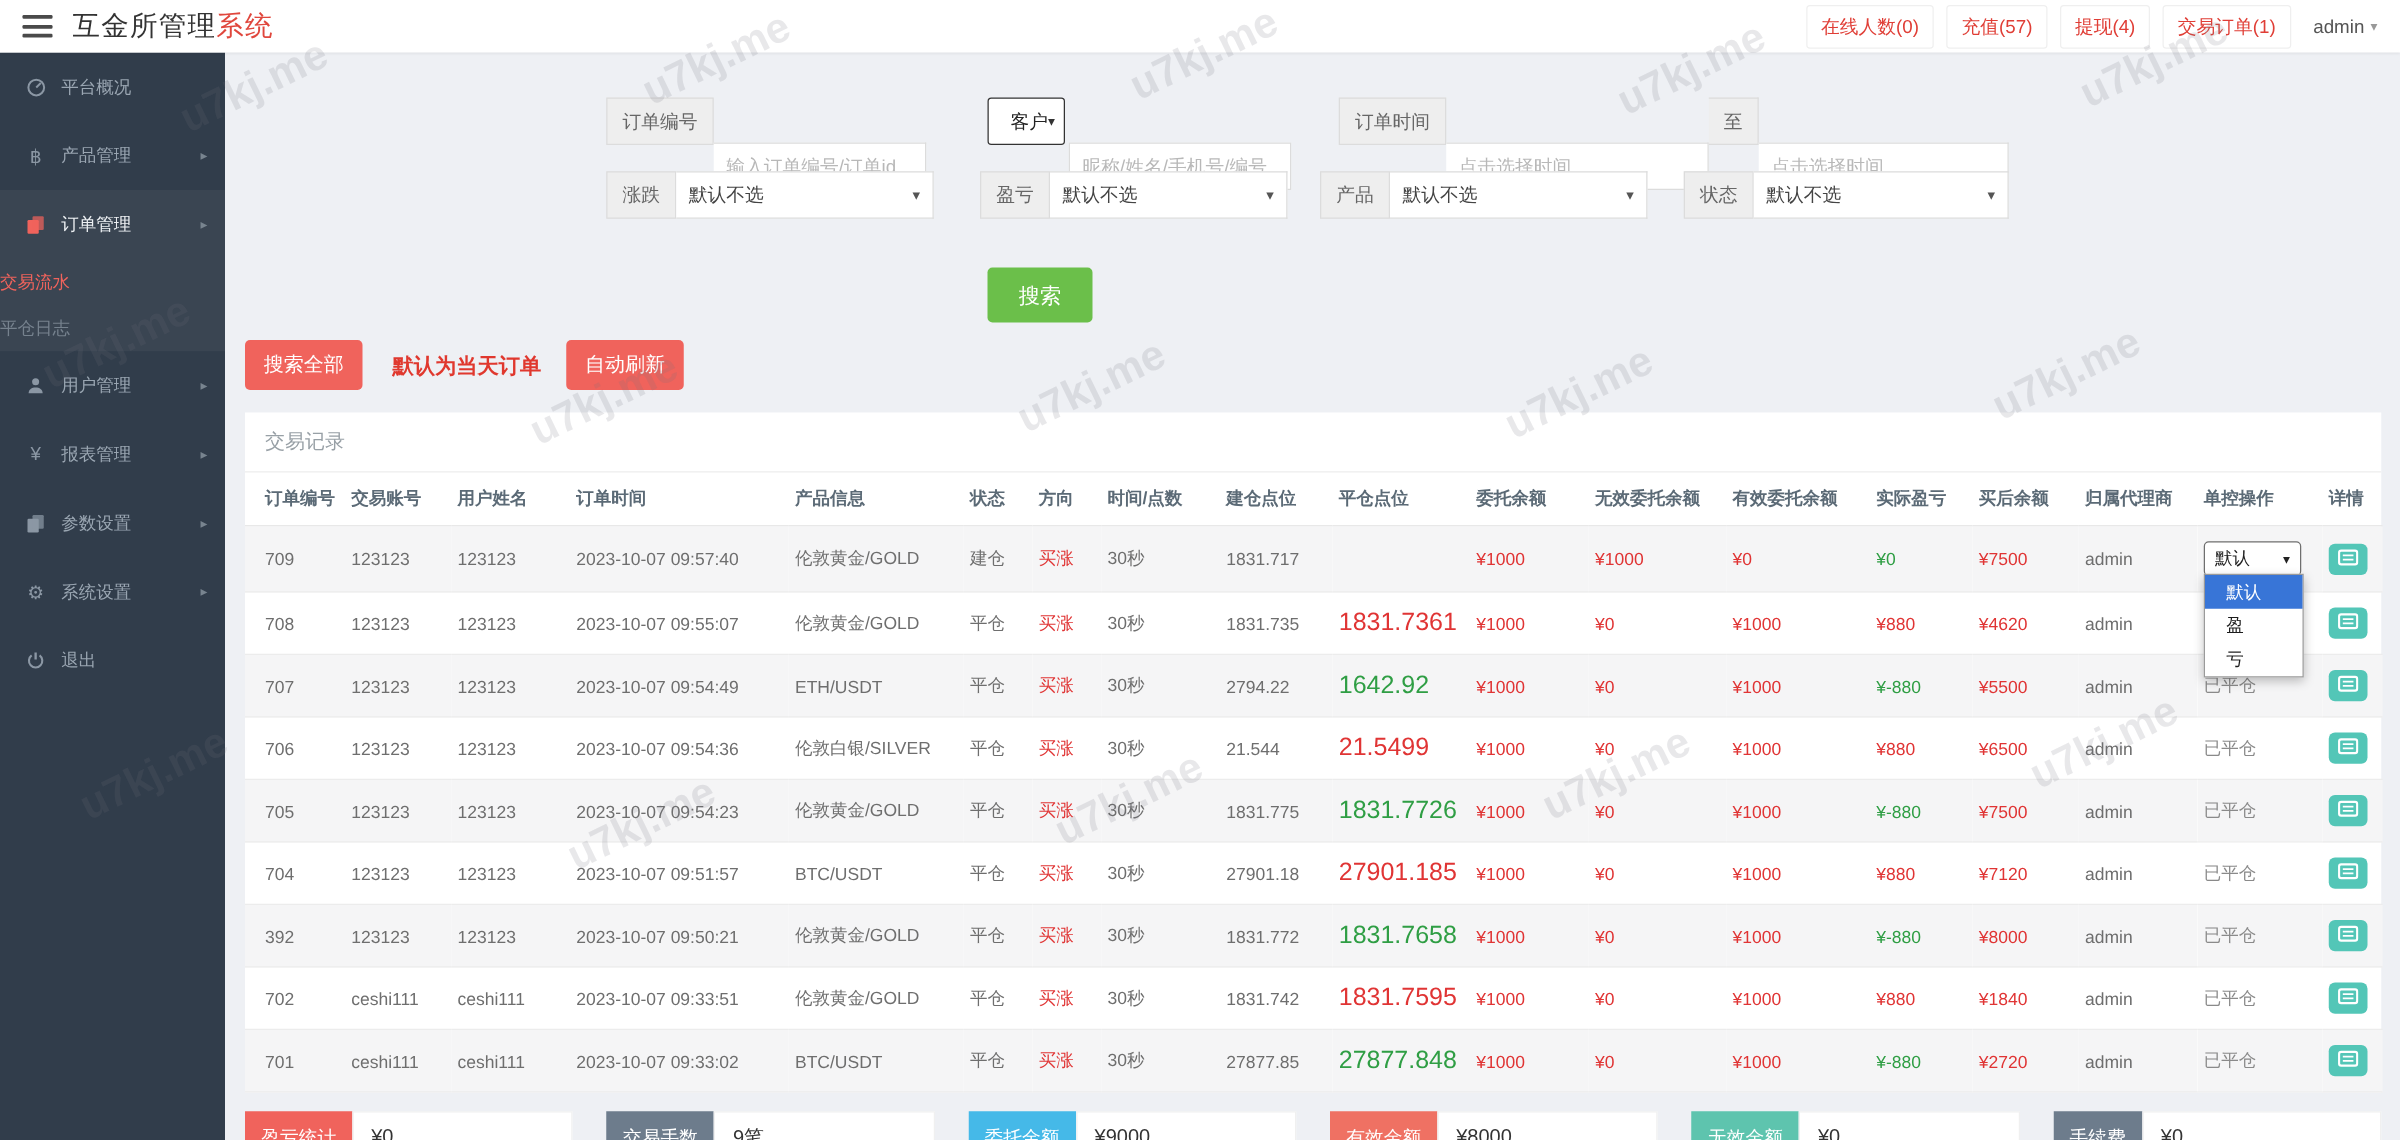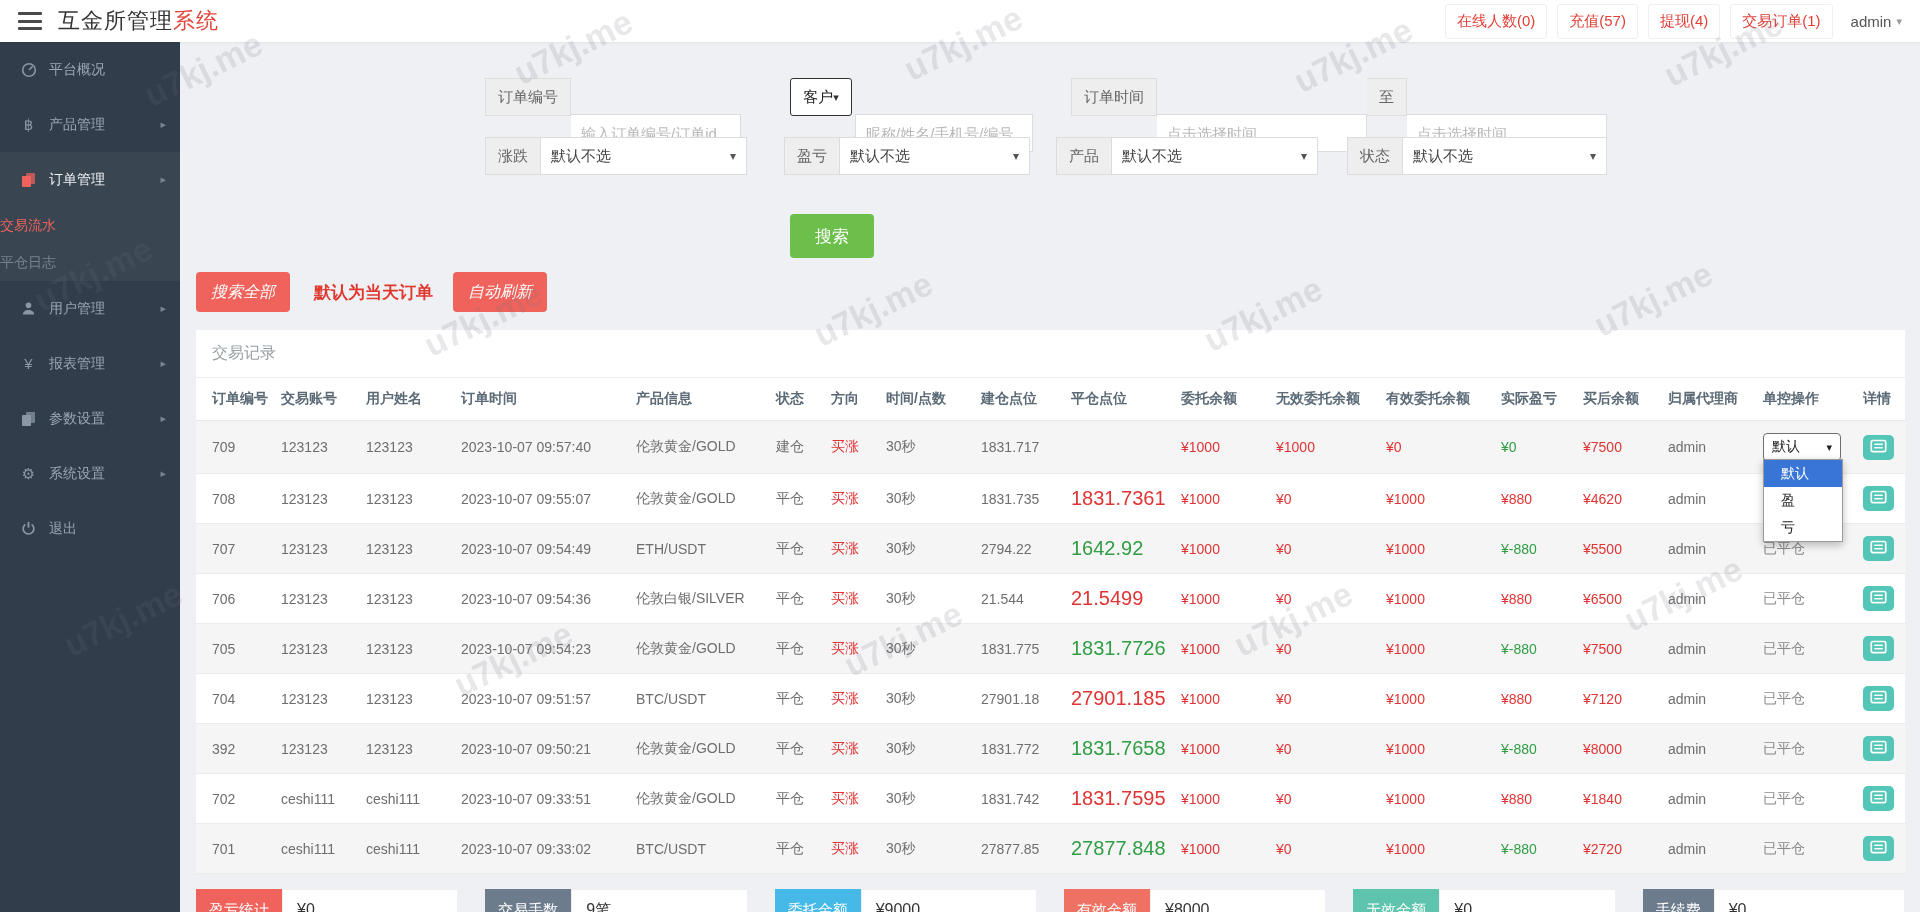--- a/index.html
+++ b/index.html
@@ -35,32 +35,32 @@
   .content{position:absolute;top:42px;left:180px;right:0;bottom:0;}
   .filters{padding:36px 0 0 305px;}
   .f-row{display:flex;margin-bottom:21px;}
   .fgroup{display:flex;height:38px;}
   .flabel{background:#eee;border:1px solid #dcdcdc;color:#666;font-size:15px;
     display:flex;align-items:center;padding:0 12px;white-space:nowrap;}
   .finput{border:1px solid #dcdcdc;border-left:none;background:#fff;height:38px;
     padding:0 10px;font-size:15px;color:#333;font-family:inherit;outline:none;margin-top:36px;}
   .finput::placeholder{color:#b8b8b8;}
   .nat-select{width:62px;height:38px;border:1px solid #333;border-radius:3px;background:#fff;
-    display:flex;align-items:center;justify-content:center;padding:0 7px;font-size:15px;color:#222;
+    display:flex;align-items:center;justify-content:flex-end;padding:0 7px;font-size:15px;color:#222;
     margin-right:3px;cursor:pointer;}
   .nat-select .chv{font-size:11px;color:#333;}
   .fsel{border:1px solid #dcdcdc;border-left:none;background:#fff;height:38px;
     display:flex;align-items:center;justify-content:space-between;padding:0 10px;font-size:15px;color:#444;cursor:pointer;}
   .fsel .chv{font-size:12px;color:#555;}
   .search-btn{margin:18px 0 0 305px;background:#6bbf4a;color:#fff;border:none;border-radius:4px;
     height:44px;padding:0 25px;font-size:17px;cursor:pointer;font-family:inherit;}
   
   .actions{display:flex;align-items:center;gap:24px;margin:14px 15px 0 16px;}
   .act-btn{background:#f0635c;color:#fff;border:none;border-radius:4px;height:40px;
-    padding:0 15px;font-size:16px;cursor:pointer;font-family:inherit;font-style:italic;}
+    padding:0 15px;font-size:16px;cursor:pointer;font-family:inherit;}
   .act-note{color:#e0382e;font-size:17px;font-weight:bold;}
   
   .card{background:#fff;margin:18px 15px 0 16px;}
   .card-title{padding:13px 16px;color:#98a0a6;font-size:16px;border-bottom:1px solid #ededed;}
   table{width:100%;border-collapse:collapse;table-layout:fixed;}
   thead th{font-weight:bold;color:#5b6a76;text-align:left;padding:12px 5px;
     border-bottom:1px solid #e8e8e8;font-size:14px;white-space:nowrap;}
   thead th:first-child{padding-left:16px;}
   tbody td{padding:12px 5px;border-bottom:1px solid #ececec;font-size:14px;color:#6e6e6e;
     white-space:nowrap;overflow:visible;height:45px;}

